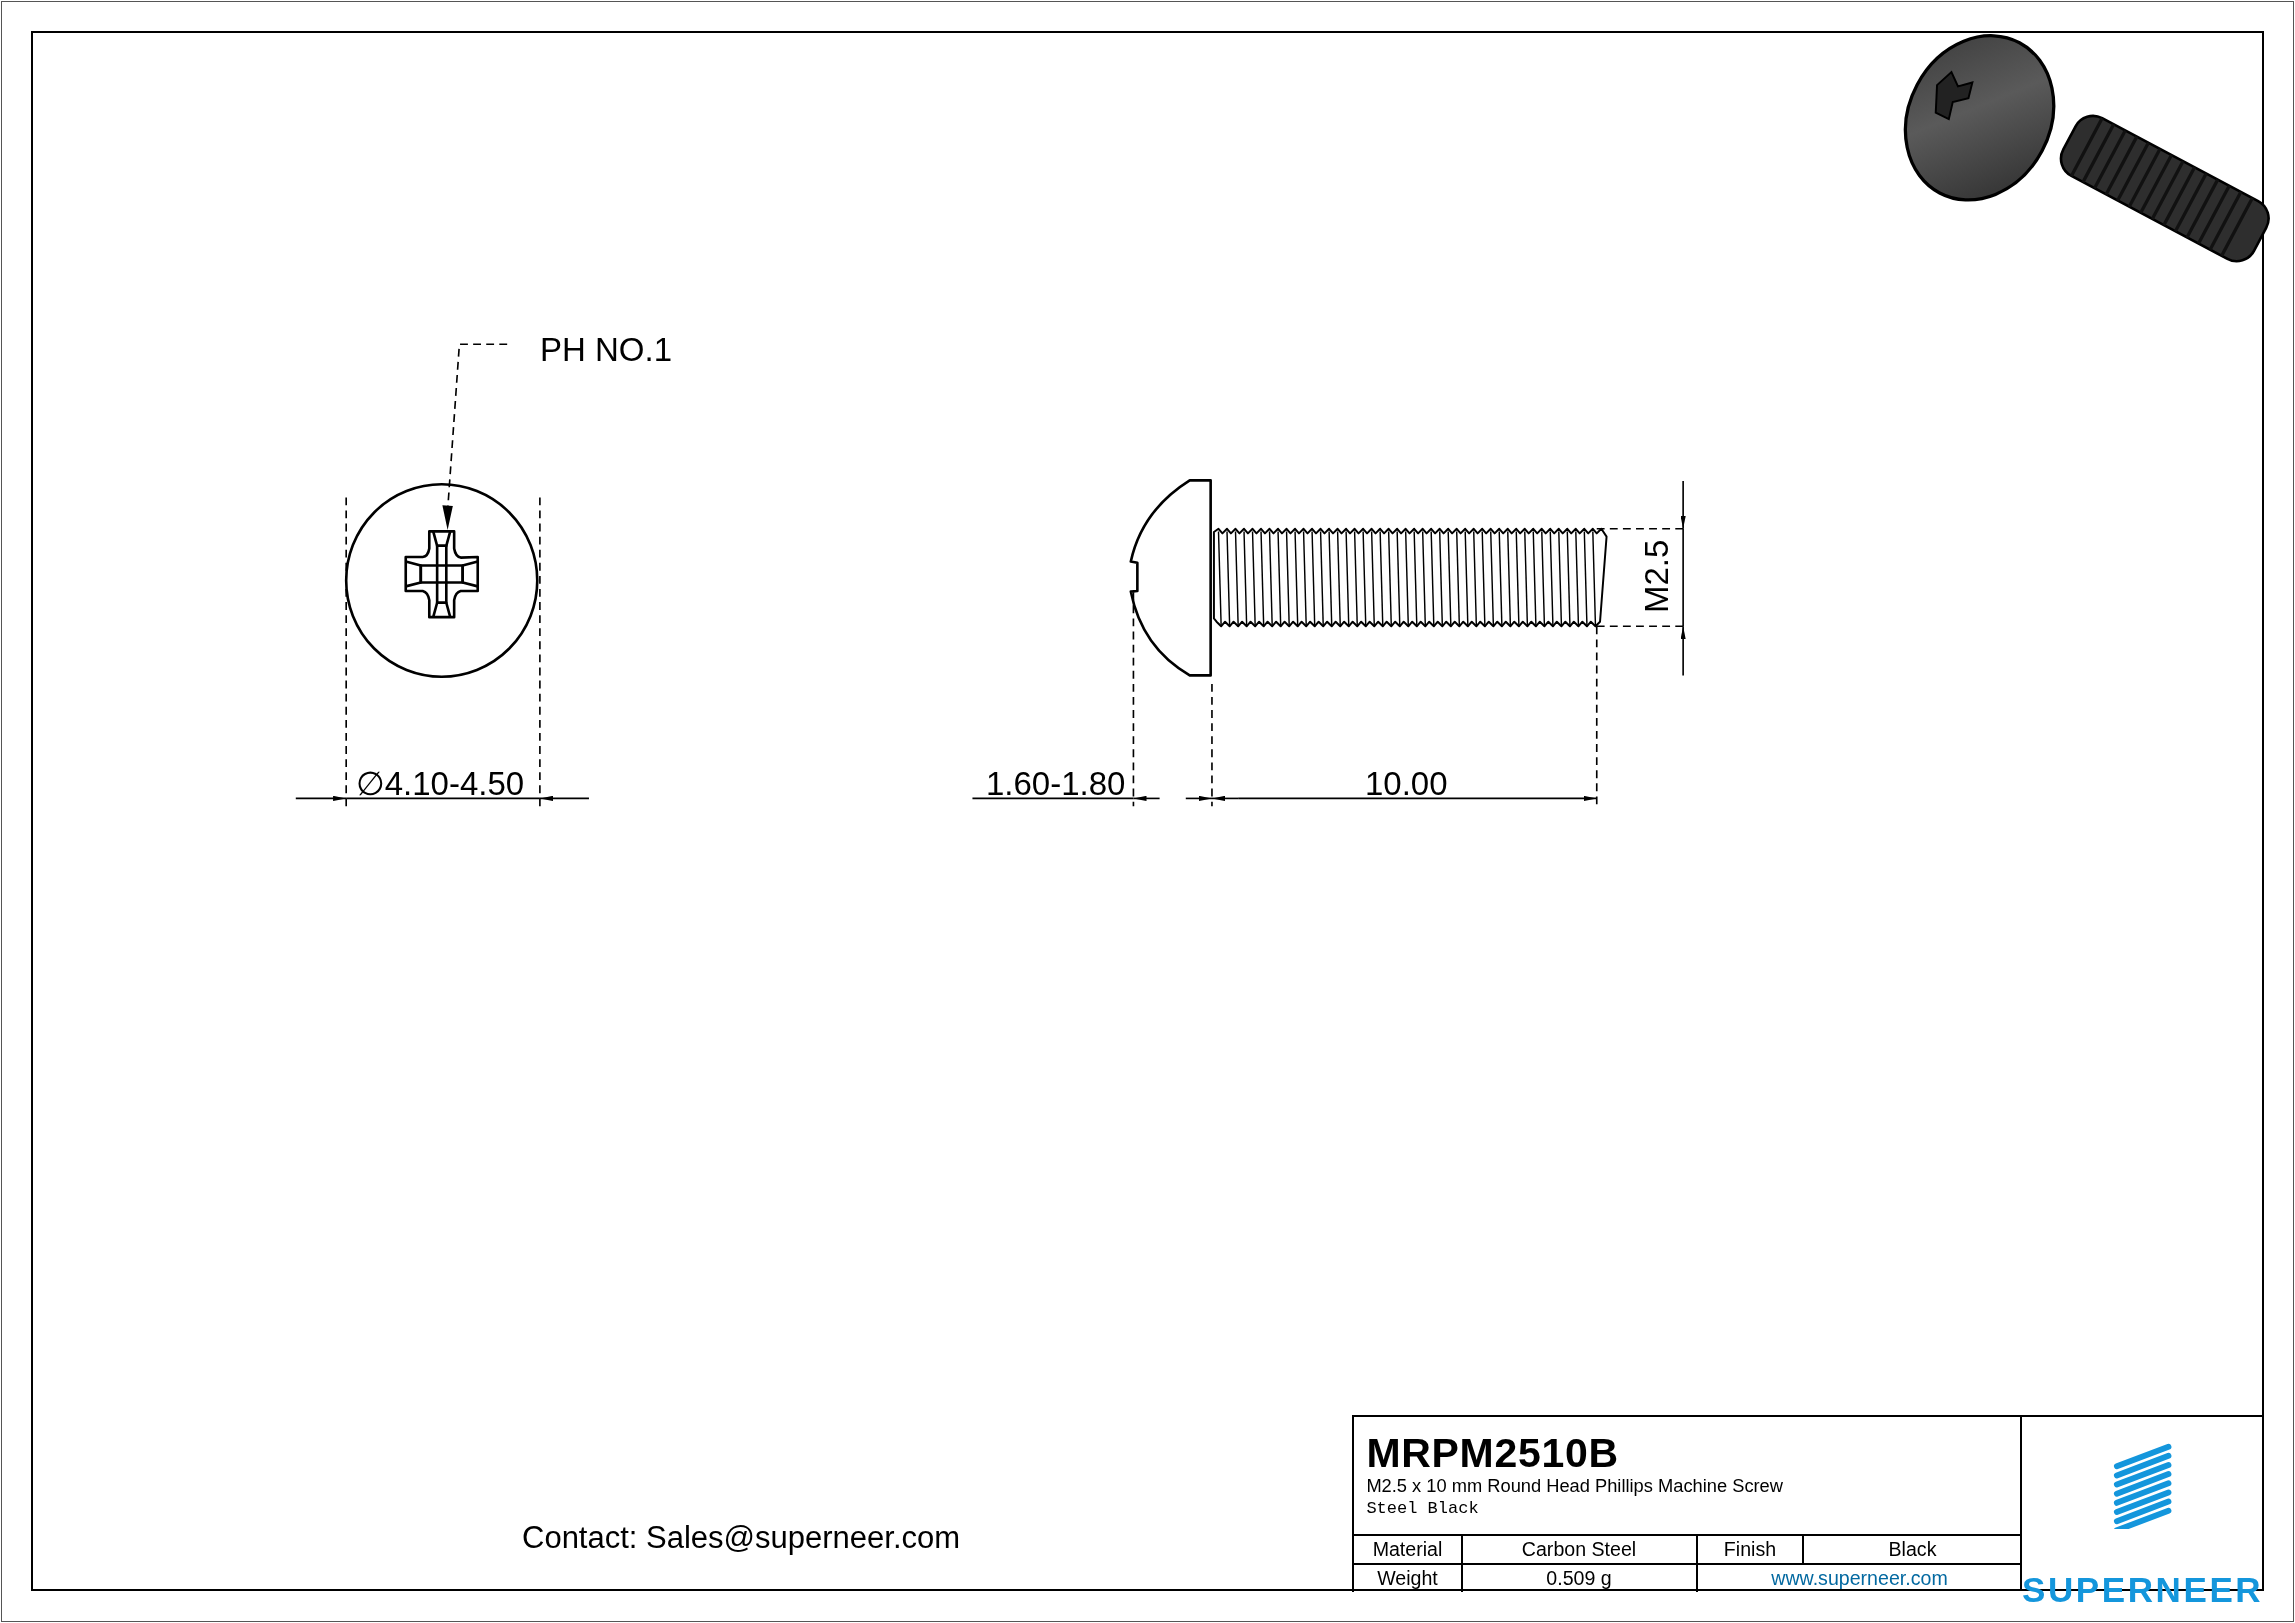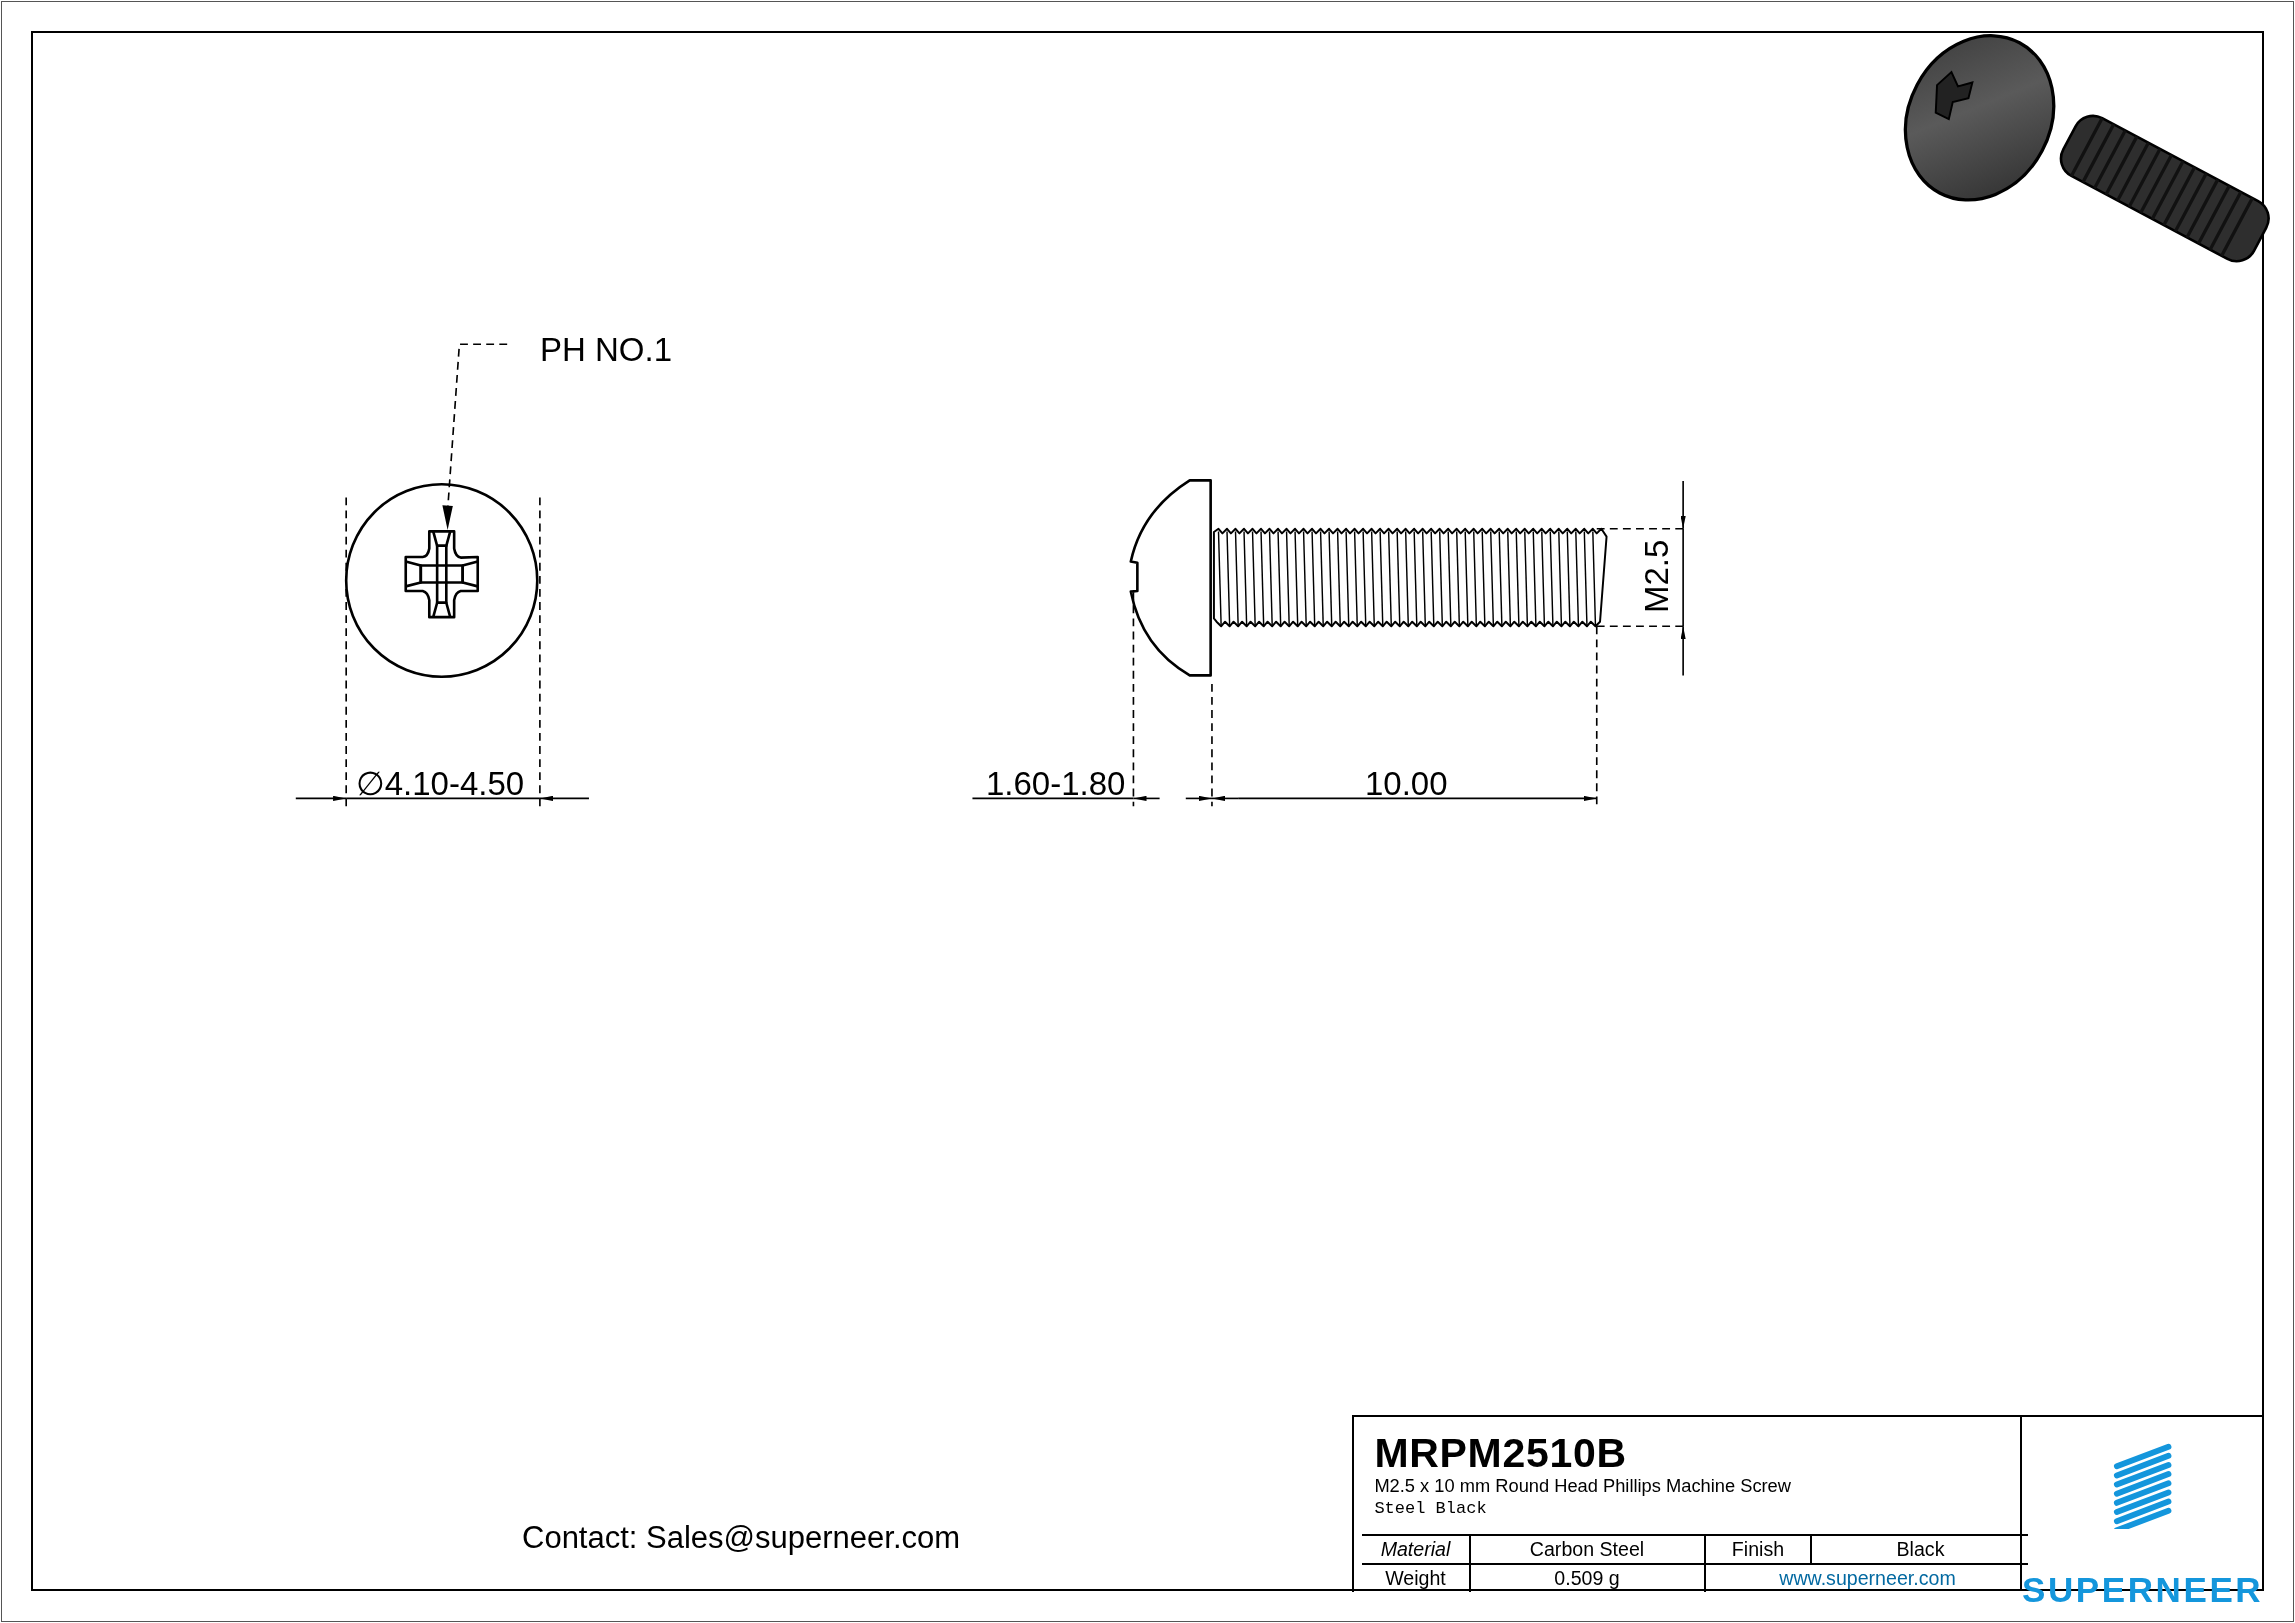--- a/index.html
+++ b/index.html
@@ -5,21 +5,21 @@
   html, body { margin:0; padding:0; background:#ffffff; }
   body { width:2295px; height:1623px; position:relative; overflow:hidden; font-family:"Liberation Sans", sans-serif; }
   .sheet { position:absolute; left:0; top:0; width:2295px; height:1623px; }
   .outer-border { position:absolute; left:0.7px; top:0.7px; width:2293px; height:1621px; border:1.3px solid #555; box-sizing:border-box; }
   .inner-border { position:absolute; left:31px; top:31px; width:2233px; height:1560px; border:2px solid #000; box-sizing:border-box; }
   svg.drawing { position:absolute; left:0; top:0; }
   .lbl { position:absolute; color:#000; white-space:nowrap; line-height:1; }
   .dim { font-size:33px; }
   .contact { font-size:31px; }
   .titleblock { position:absolute; left:1352px; top:1415px; width:912px; height:177px; border-top:2.6px solid #000; border-left:2.6px solid #000; box-sizing:border-box; }
-  .tb-main { position:absolute; left:8px; top:0; width:666px; height:174px;border-radius:11px; }
+  .tb-main { position:absolute; left:0; top:0; width:666px; height:174px;border-radius:11px; }
   .tb-logo { position:absolute; left:666px; top:0; width:243px; height:174px; border-left:2.6px solid #000; box-sizing:border-box; }
   .part-no { position:absolute; left:12.4px; top:16.4px; font-size:41px; font-weight:bold; letter-spacing:0.7px; }
   .desc1 { position:absolute; left:12.4px; top:60px; font-size:18.3px; }
   .desc2 { position:absolute; left:12.4px; top:83px; font-size:17px;font-family:Liberation Mono, monospace; }
   .tb-row { position:absolute; left:0; width:666px; border-top:2px solid #000; box-sizing:border-box; }
   .tb-row1 { top:117px; height:29.5px; }
   .tb-row2 { top:146px; height:29px; }
   .cell { position:absolute; top:0; height:100%; display:flex; align-items:center; justify-content:center; font-size:19.6px; box-sizing:border-box; }
   .cell.bl { border-left:2px solid #000; }
   .link { color:#0369a1; }
@@ -178,21 +178,21 @@
 
   <div class="lbl contact" style="left:522px; top:1522px;">Contact: Sales@superneer.com</div>
 
   <div class="titleblock">
     <div class="tb-main">
       <div class="part-no lbl">MRPM2510B</div>
       <div class="desc1 lbl">M2.5 x 10 mm Round Head Phillips Machine Screw</div>
       <div class="desc2 lbl">Steel Black</div>
 
       <div class="tb-row tb-row1">
-        <div class="cell" style="left:0; width:107px;font-style:italic;">Material</div>
+        <div class="cell" style="left:0; width:107px;">Material</div>
         <div class="cell bl" style="left:107px; width:234px;">Carbon Steel</div>
         <div class="cell bl" style="left:342px; width:106px;">Finish</div>
         <div class="cell bl" style="left:448px; width:219px;">Black</div>
       </div>
       <div class="tb-row tb-row2">
         <div class="cell" style="left:0; width:107px;">Weight</div>
         <div class="cell bl" style="left:107px; width:234px;">0.509 g</div>
         <div class="cell bl link" style="left:342px; width:325px;">www.superneer.com</div>
       </div>
     </div>

